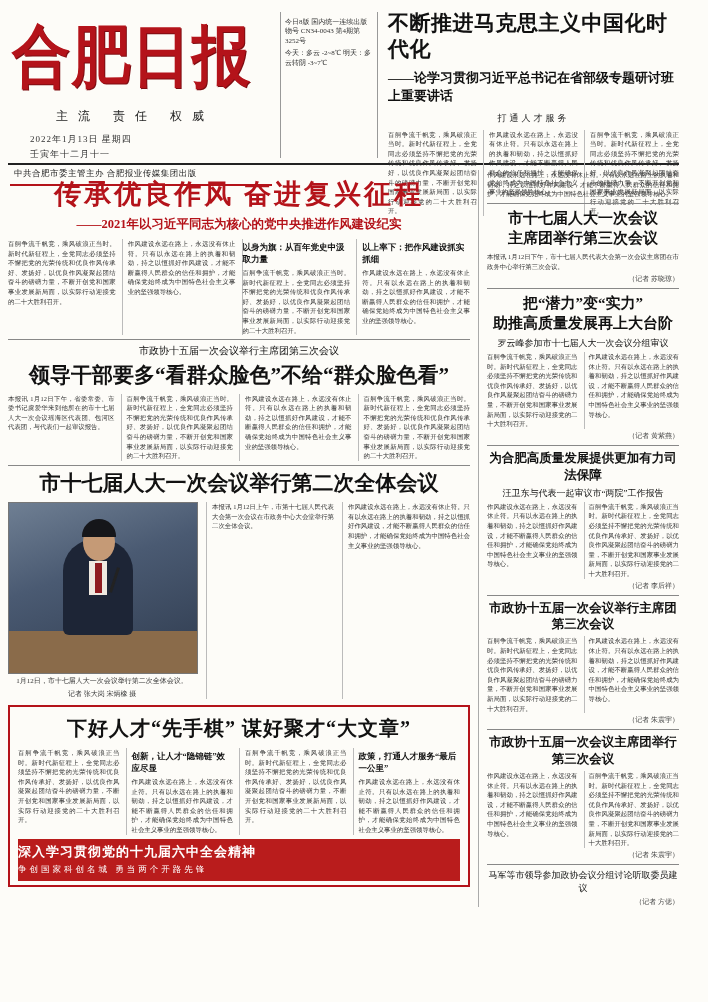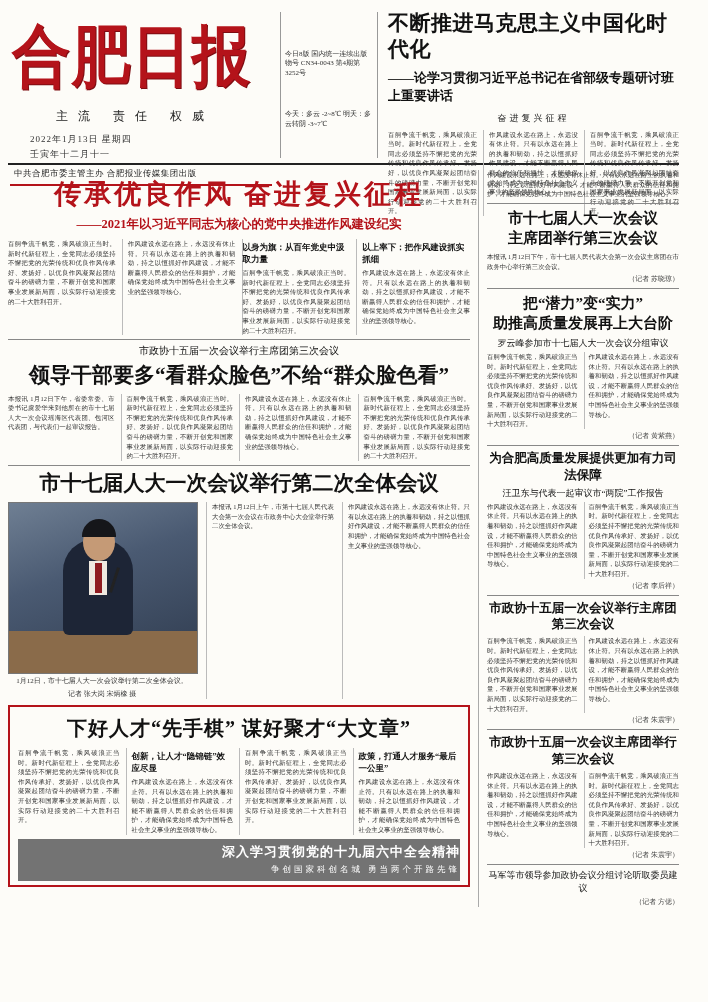--- a/index.html
+++ b/index.html
@@ -38,21 +38,21 @@
   }
   .mast-org{
     margin-top:7px;margin-left:6px;
     font-size:8.5px;color:#222;letter-spacing:0.5px;
   }
   .mast-rule{height:2px;background:#b4131a;margin:4px 2px 0 2px;}
 
   .mast-mid{width:88px;border-left:1px solid #999;border-right:1px solid #999;
     margin:6px 6px 0 6px;padding:6px 4px 0 4px;font-size:7.4px;line-height:1.35;color:#222;}
   .mast-mid .meta{font-size:7px;color:#333;}
-  .mast-mid .meta div{margin-bottom:3px;margin-top:32px;}
+  .mast-mid .meta div{margin-bottom:3px;}
 
   .mast-right{flex:1;padding-left:4px;}
   .hl-top{
     font-size:21px;font-weight:bold;line-height:1.25;letter-spacing:0.5px;color:#111;
     margin-top:4px;
   }
   .hl-sub{font-size:13px;font-weight:bold;margin-top:6px;color:#111;}
   .hl-by{font-size:9px;text-align:center;margin-top:7px;letter-spacing:3px;color:#222;}
 
   
@@ -102,21 +102,21 @@
   .photo .mic{position:absolute;left:104px;top:64px;width:3px;height:26px;background:#222;transform:rotate(18deg);}
   .photo-cap{font-size:7px;color:#333;width:188px;text-align:center;margin-top:3px;line-height:1.4;}
   .photo-cred{font-size:7px;color:#333;width:188px;text-align:center;margin-top:2px;}
 
   
   .redbox{border:2px solid #b4131a;padding:6px 8px 4px 8px;margin-top:6px;}
   .redbox-title{font-weight:bold;font-size:20px;text-align:center;letter-spacing:1px;margin:2px 0 6px 0;}
   .sub-head{font-weight:bold;font-size:8.5px;margin:3px 0 2px 0;color:#111;}
 
   .banner{
-    background:#737373;color:#fff;text-align:right;padding:4px 0 5px 0;margin-top:4px;
+    background:#b91c1c;color:#fff;text-align:left;padding:4px 0 5px 0;margin-top:4px;
   }
   .banner .b1{font-size:13px;font-weight:bold;letter-spacing:1px;}
   .banner .b2{font-size:8.5px;margin-top:3px;letter-spacing:3px;}
 
   .small-note{font-size:7px;color:#444;text-align:right;margin-top:2px;}
 </style>
 </head>
 <body>
 
 <div class="page">
@@ -135,21 +135,21 @@
     <div class="mast-mid">
       <div class="meta">
         <div>今日8版    国内统一连续出版物号  CN34-0043  第4期第3252号</div>
         <div>今天：多云 -2~8℃   明天：多云转阴 -3~7℃</div>
       </div>
     </div>
 
     <div class="mast-right">
       <div class="hl-top">不断推进马克思主义中国化时代化</div>
       <div class="hl-sub">——论学习贯彻习近平总书记在省部级专题研讨班上重要讲话</div>
-      <div class="hl-by">奋进复兴征程</div>
+      <div class="hl-by">打通人才服务</div>
       <div class="cols" style="margin-top:5px;">
         <div class="tcol">百舸争流千帆竞，乘风破浪正当时。新时代新征程上，全党同志必须坚持不懈把党的光荣传统和优良作风传承好、发扬好，以优良作风凝聚起团结奋斗的磅礴力量，不断开创党和国家事业发展新局面，以实际行动迎接党的二十大胜利召开。</div>
         <div class="tcol vline" style="padding-left:5px;">作风建设永远在路上，永远没有休止符。只有以永远在路上的执着和韧劲，持之以恒抓好作风建设，才能不断赢得人民群众的信任和拥护，才能确保党始终成为中国特色社会主义事业的坚强领导核心。</div>
         <div class="tcol vline" style="padding-left:5px;">百舸争流千帆竞，乘风破浪正当时。新时代新征程上，全党同志必须坚持不懈把党的光荣传统和优良作风传承好、发扬好，以优良作风凝聚起团结奋斗的磅礴力量，不断开创党和国家事业发展新局面，以实际行动迎接党的二十大胜利召开。</div>
       </div>
     </div>
   </div>
 
   <div class="hr-thick"></div>
 

